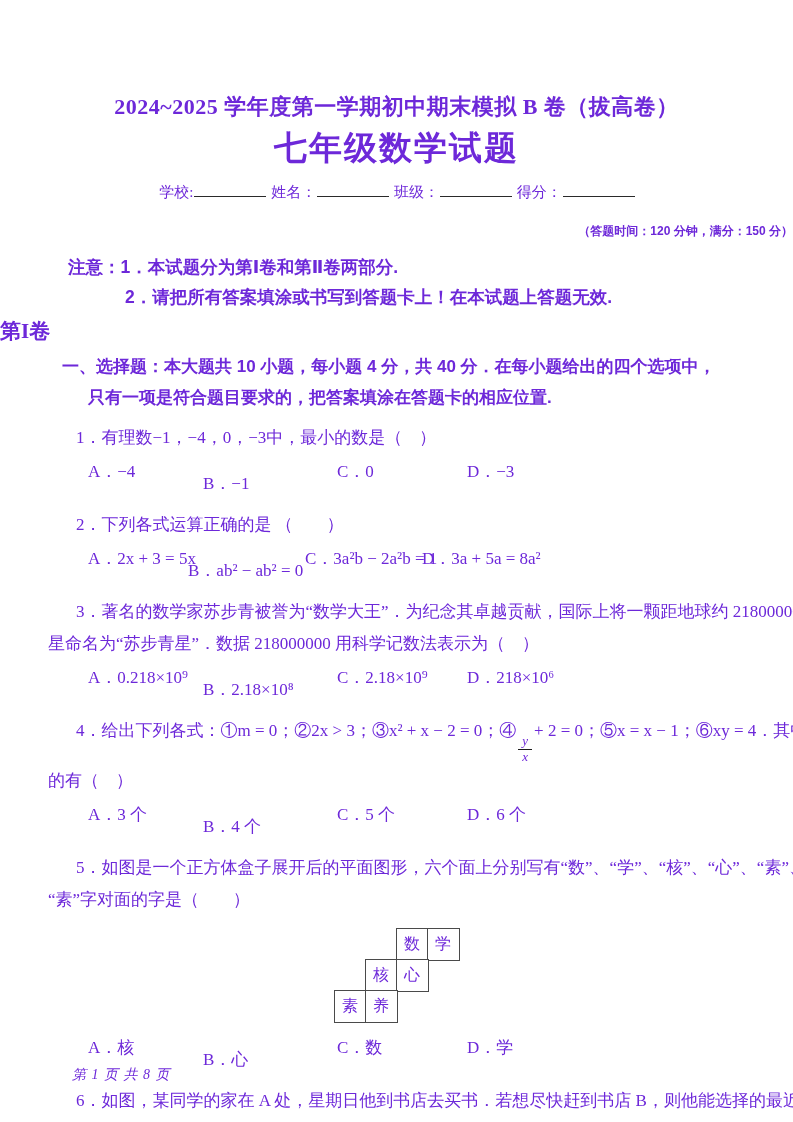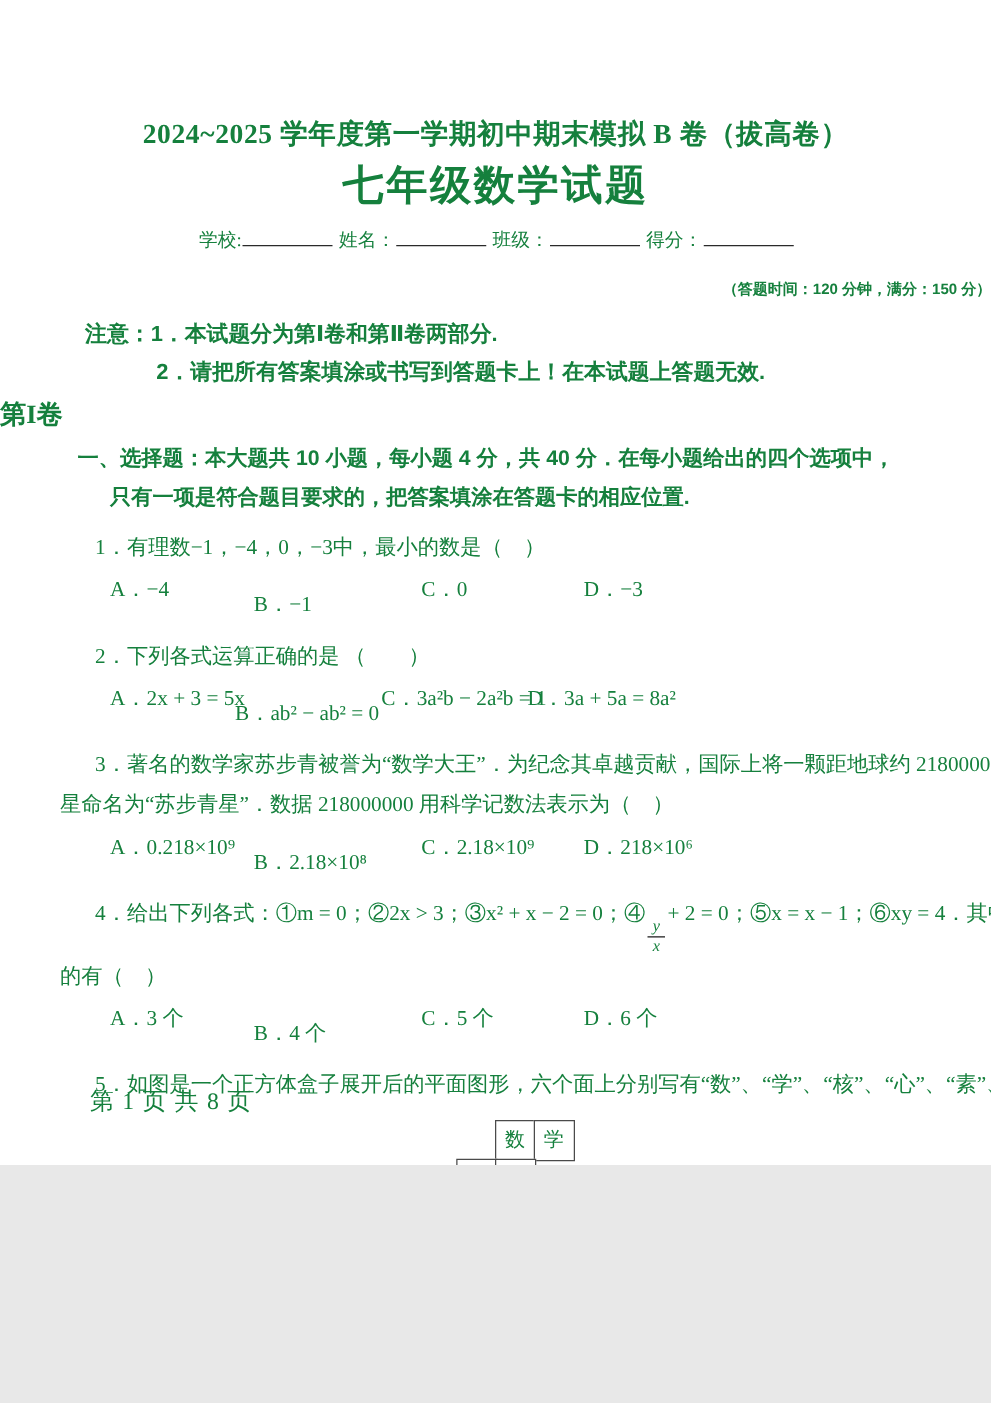--- a/index.html
+++ b/index.html
@@ -1,21 +1,21 @@
 <!DOCTYPE html>
 <html><head>
 <meta charset="utf-8">
 <style>
   html,body{margin:0;padding:0;background:#e8e8e8;}
   .page{
     position:relative;
-    width:793px;height:932px;
+    width:793px;height:1122px;
     margin:0 auto;
     background:#ffffff;
-    color:#15803d;
+    color:#6d28d9;
     font-family:"Liberation Serif","DejaVu Serif",serif;
     overflow:hidden;
     box-sizing:border-box;
   }
   .hei{font-family:"Liberation Sans","DejaVu Sans",sans-serif;font-weight:600;}
   .title1{
     padding-top:92px;
     text-align:center;
     font-size:22px;font-weight:bold;
     letter-spacing:0.5px;
@@ -103,22 +103,23 @@
     width:33px;height:33px;
     box-sizing:border-box;
     border:1px solid #4a4a4a;
     display:flex;align-items:center;justify-content:center;
     font-size:16px;
     background:#fff;
   }
   .footer{
     position:absolute;
     left:72px;bottom:38px;
-    font-size:19px;
+    font-size:14px;
     letter-spacing:1px;
+    font-style:italic;
   }
 </style>
 </head>
 <body>
 
 <div class="page">
 
   <div class="title1">2024~2025 学年度第一学期初中期末模拟 B 卷（拔高卷）</div>
   <div class="title2">七年级数学试题</div>
 
@@ -183,20 +184,21 @@
     <div class="opts">
       <span class="c1">A．3 个</span>
       <span class="c2">B．4 个</span>
       <span class="c3">C．5 个</span>
       <span>D．6 个</span>
     </div>
   </div>
 
   <div class="qblock">
     <div class="qtext">5．如图是一个正方体盒子展开后的平面图形，六个面上分别写有“数”、“学”、“核”、“心”、“素”、“养”，则</div>
+    <div class="qtext" style="margin-left:48px;">“素”字对面的字是（　　）</div>
     <div class="figure">
         <div class="cell" style="left: 62px; top: 0px;">数</div>
         <div class="cell" style="left: 93px; top: 0px;">学</div>
         <div class="cell" style="left: 31px; top: 31px;">核</div>
         <div class="cell" style="left: 62px; top: 31px;">心</div>
         <div class="cell" style="left: 0px; top: 62px;">素</div>
         <div class="cell" style="left: 31px; top: 62px;">养</div>
       </div>
     <div class="opts">
       <span class="c1">A．核</span>

